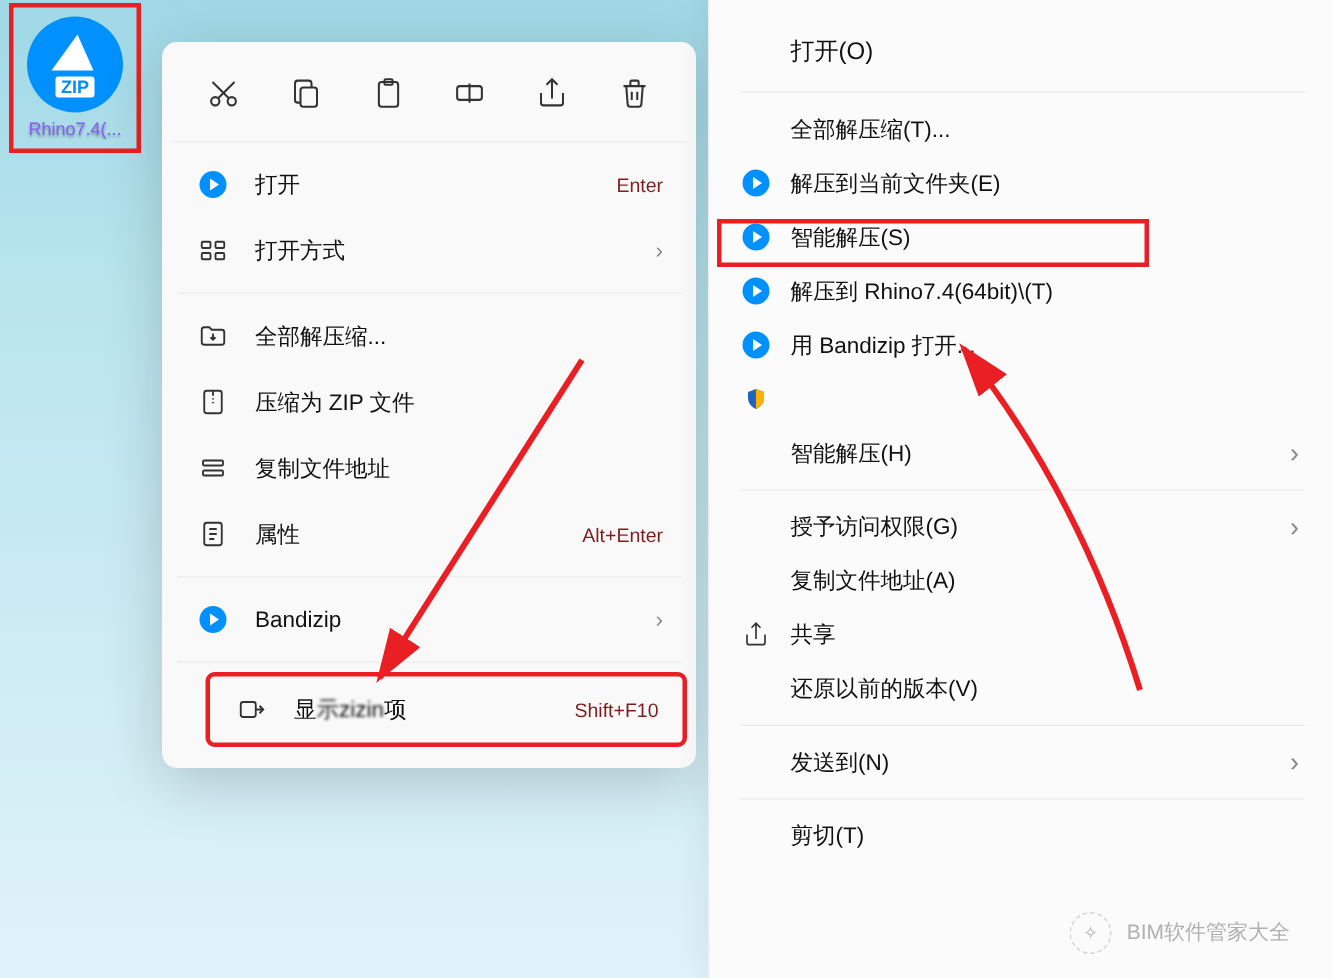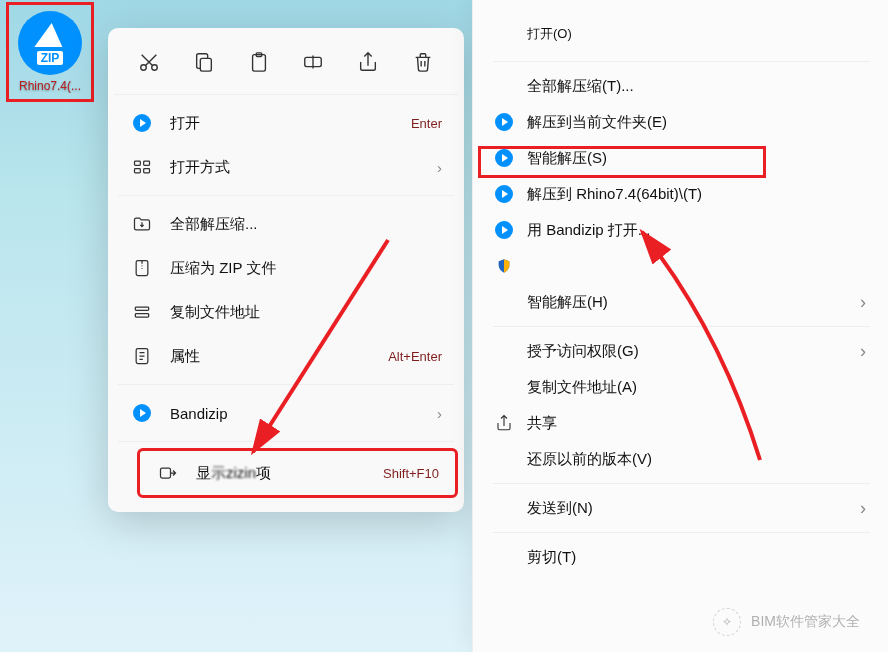--- a/index.html
+++ b/index.html
@@ -3,41 +3,41 @@
   <meta charset="utf-8">
   <style>
     * { margin: 0; padding: 0; box-sizing: border-box; font-family: "Microsoft YaHei", "Segoe UI", sans-serif; }
     body { width: 888px; height: 652px; background: linear-gradient(180deg, #a0d8e6 0%, #b9e5ed 30%, #e0f2fa 100%); overflow: hidden; position: relative; }
     
     
     .desktop-icon { position: absolute; left: 6px; top: 2px; width: 88px; padding: 6px 2px; text-align: center; border: 3px solid #ea1f23; }
     .desktop-icon .icon-bg { width: 64px; height: 64px; margin: 0 auto; border-radius: 50%; background: #0091ff; display: flex; align-items: center; justify-content: center; position: relative; }
     .desktop-icon .zip-badge { position: absolute; bottom: 10px; font-size: 12px; font-weight: 700; color: #0091ff; background: #fff; padding: 0 4px; border-radius: 2px; }
     .desktop-icon .arrow-zip { width: 0; height: 0; border-left: 14px solid transparent; border-right: 14px solid transparent; border-bottom: 24px solid #fff; transform: translateY(-8px) skewX(-8deg); }
-    .desktop-icon .label { color: #b91c1c; font-size: 12px; margin-top: 4px; text-shadow: 0 1px 2px rgba(0,0,0,.4); white-space: nowrap; overflow: hidden; text-overflow: ellipsis; }
+    .desktop-icon .label { color: #8b5cf6; font-size: 12px; margin-top: 4px; text-shadow: 0 1px 2px rgba(0,0,0,.4); white-space: nowrap; overflow: hidden; text-overflow: ellipsis; }
     
     
     .menu-primary { position: absolute; left: 108px; top: 28px; width: 356px; background: #f9f9f9; border-radius: 10px; box-shadow: 0 10px 40px rgba(0,0,0,.18); padding: 10px 6px 14px; }
     .toolbar-row { display: flex; justify-content: space-around; padding: 6px 8px 14px; border-bottom: 1px solid #eee; margin-bottom: 6px; }
     .toolbar-row .tb-icon { width: 36px; height: 36px; display: flex; align-items: center; justify-content: center; color: #333; border-radius: 6px; }
     .toolbar-row .tb-icon svg { width: 22px; height: 22px; stroke: #333; fill: none; stroke-width: 1.5; }
     
     .menu-item { display: flex; align-items: center; padding: 10px 16px; border-radius: 6px; color: #111; font-size: 15px; position: relative; }
     .menu-item .mi-icon { width: 24px; height: 24px; margin-right: 16px; display: flex; align-items: center; justify-content: center; }
     .menu-item .mi-icon svg { width: 20px; height: 20px; }
     .menu-item .mi-kbd { margin-left: auto; color: #7f1d1d; font-size: 13px; }
     .menu-item .chev { margin-left: auto; color: #888; }
     .menu-sep { height: 1px; background: #eee; margin: 6px 4px; }
     .hl-red { border: 3px solid #ea1f23; margin-left: 23px; }
     .blur-text { filter: blur(1.2px); }
     
     
     .menu-secondary { position: absolute; right: 0; top: 0; width: 416px; height: 652px; background: #fbfbfb; box-shadow: -4px 0 20px rgba(0,0,0,.06); border-left: 1px solid #eee; padding: 16px 8px 8px 10px; overflow: hidden; }
     .menu-secondary .s-item { display: flex; align-items: center; padding: 7px 14px 7px 10px; font-size: 15px; color: #111; border-radius: 4px; position: relative; }
-    .menu-secondary .s-item.header { font-size: 13px; padding-bottom: 10px; text-align: right; }
+    .menu-secondary .s-item.header { font-size: 16px; padding-bottom: 10px; text-align: right; }
     .menu-secondary .s-item .s-icon { width: 22px; height: 22px; margin-right: 12px; display: flex; align-items: center; justify-content: center; flex-shrink: 0; }
     .menu-secondary .s-item .s-icon.spacer { width: 22px; }
     .menu-secondary .s-item .chev-r { margin-left: auto; color: #888; font-size: 18px; }
     .menu-secondary .s-sep { height: 1px; background: #eee; margin: 6px 10px; }
     .blue-circle { width: 18px; height: 18px; border-radius: 50%; background: #0091ff; display: flex; align-items: center; justify-content: center; }
     .blue-circle::after { content: ""; width: 0; height: 0; border-top: 4px solid transparent; border-bottom: 4px solid transparent; border-left: 6px solid #fff; margin-left: 1px; }
     .shield-icon { width: 16px; height: 18px; }
     .share-icon svg { width: 18px; height: 18px; stroke: #333; fill: none; stroke-width: 1.5; }
     
     

